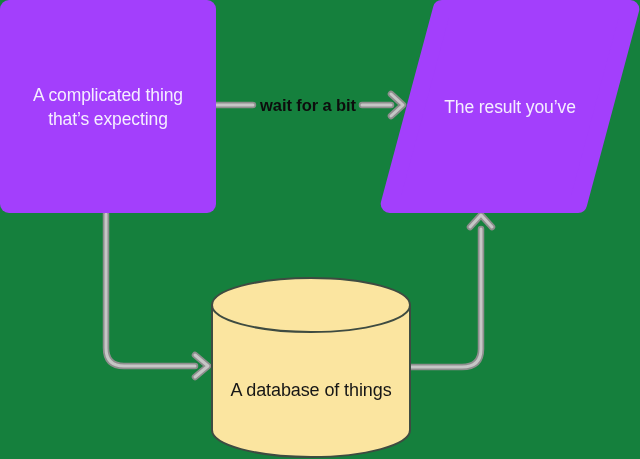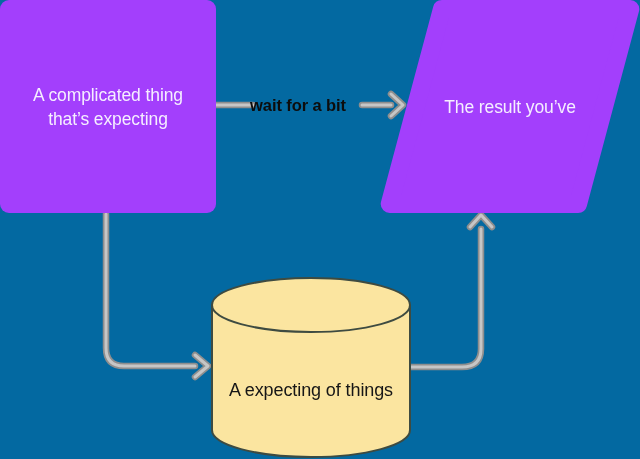--- a/index.html
+++ b/index.html
@@ -23,21 +23,21 @@
   .node-label { font-size: 17.5px; line-height: 24px; font-weight: 400; }
   .db-label   { font-size: 18px;   line-height: 26px; font-weight: 400; }
   .edge-label { font-size: 16.5px; font-weight: 700; }
   .label span { display: block; }
   .edge-outer path { fill: none; stroke-width: 6.5; stroke-linecap: round; stroke-linejoin: round; }
   .edge-inner path { fill: none; stroke-width: 3;   stroke-linecap: round; stroke-linejoin: round; }
 </style>
 </head>
 <body>
 
-<div class="stage" style="background: #0369a1;">
+<div class="stage" style="background: #15803d;">
 
   <svg width="640" height="459" viewBox="0 0 640 459">
 
     <g class="edge-outer" stroke="#8e8e8e">
       <path d="M216,105 L253,105"></path>
       <path d="M362,105 L391,105"></path>
       <path d="M391,94 L403,105 L391,116"></path>
       <path d="M106,214 L106,348 Q106,366 124,366 L195,366"></path>
       <path d="M195,355 L208,366 L195,377"></path>
       <path d="M410,367 L462,367 Q481,367 481,349 L481,229"></path>
@@ -60,23 +60,23 @@
 
     <path d="M212,305 L212,430 A99,27 0 0 0 410,430 L410,305" stroke-width="2" fill="#fbe5a0" stroke="#3e4b41"></path>
     <ellipse cx="311" cy="305" rx="99" ry="27" stroke-width="2" fill="#fbe5a0" stroke="#3e4b41"></ellipse>
   </svg>
 
   <div class="label node-label" style="left: 108px; top: 107px; color: rgb(245, 238, 255);">
     <span>A complicated thing</span>
     <span>that’s expecting</span>
   </div>
 
-  <div class="label edge-label" style="left: 298px; top: 105px; color: rgb(13, 13, 13);">wait for a bit</div>
+  <div class="label edge-label" style="left: 308px; top: 105px; color: rgb(13, 13, 13);">wait for a bit</div>
 
   <div class="label node-label" style="left: 510px; top: 107px; color: rgb(245, 238, 255);">
     <span>The result you’ve</span>
   </div>
 
   <div class="label db-label" style="left: 311px; top: 390px; color: rgb(22, 22, 22);">
-    <span>A expecting of things</span>
+    <span>A database of things</span>
   </div>
 
 </div>
 
 </body></html>

